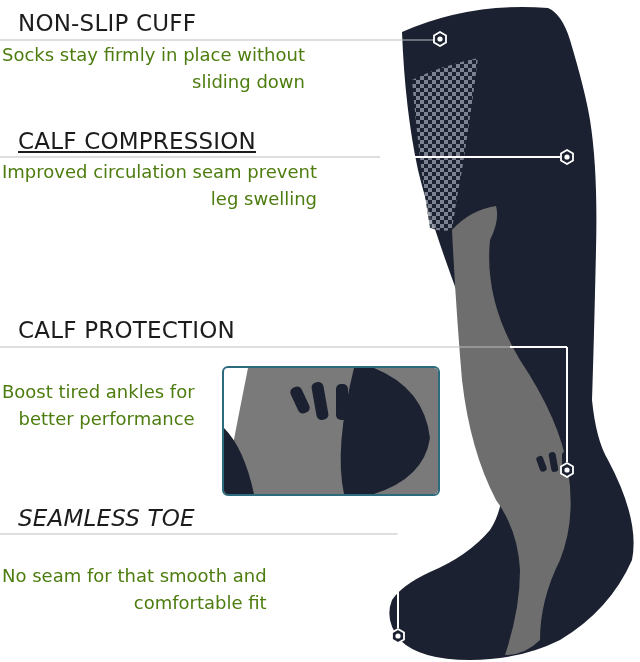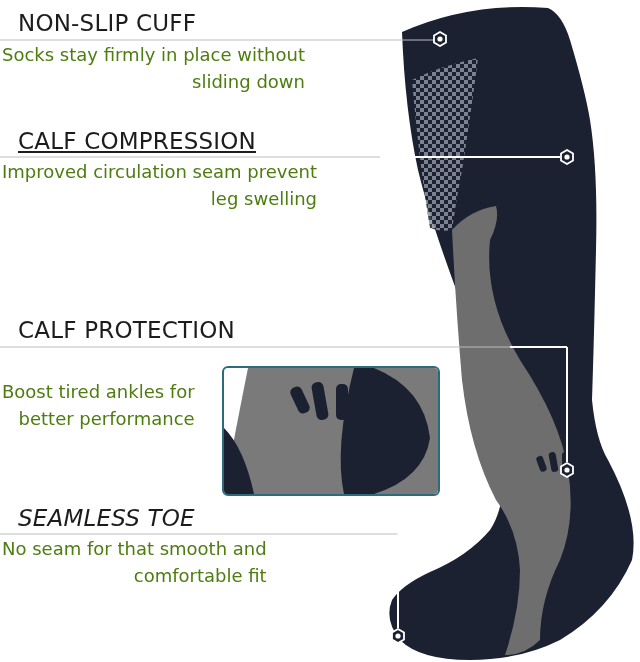--- a/index.html
+++ b/index.html
@@ -94,14 +94,14 @@
 
 <div class="title" style="top:128px;text-decoration:underline;">CALF COMPRESSION</div>
 <div class="desc" style="top:158px;">Improved circulation seam prevent
 leg swelling</div>
 
 <div class="title" style="top:317px;">CALF PROTECTION</div>
 <div class="desc" style="top:346px;margin-top:32px;">Boost tired ankles for
 better performance</div>
 
 <div class="title" style="top:505px;font-style:italic;">SEAMLESS TOE</div>
-<div class="desc" style="top:535px;">No seam for that smooth and
+<div class="desc" style="top:562px;">No seam for that smooth and
 comfortable fit</div>
 
 </body></html>

